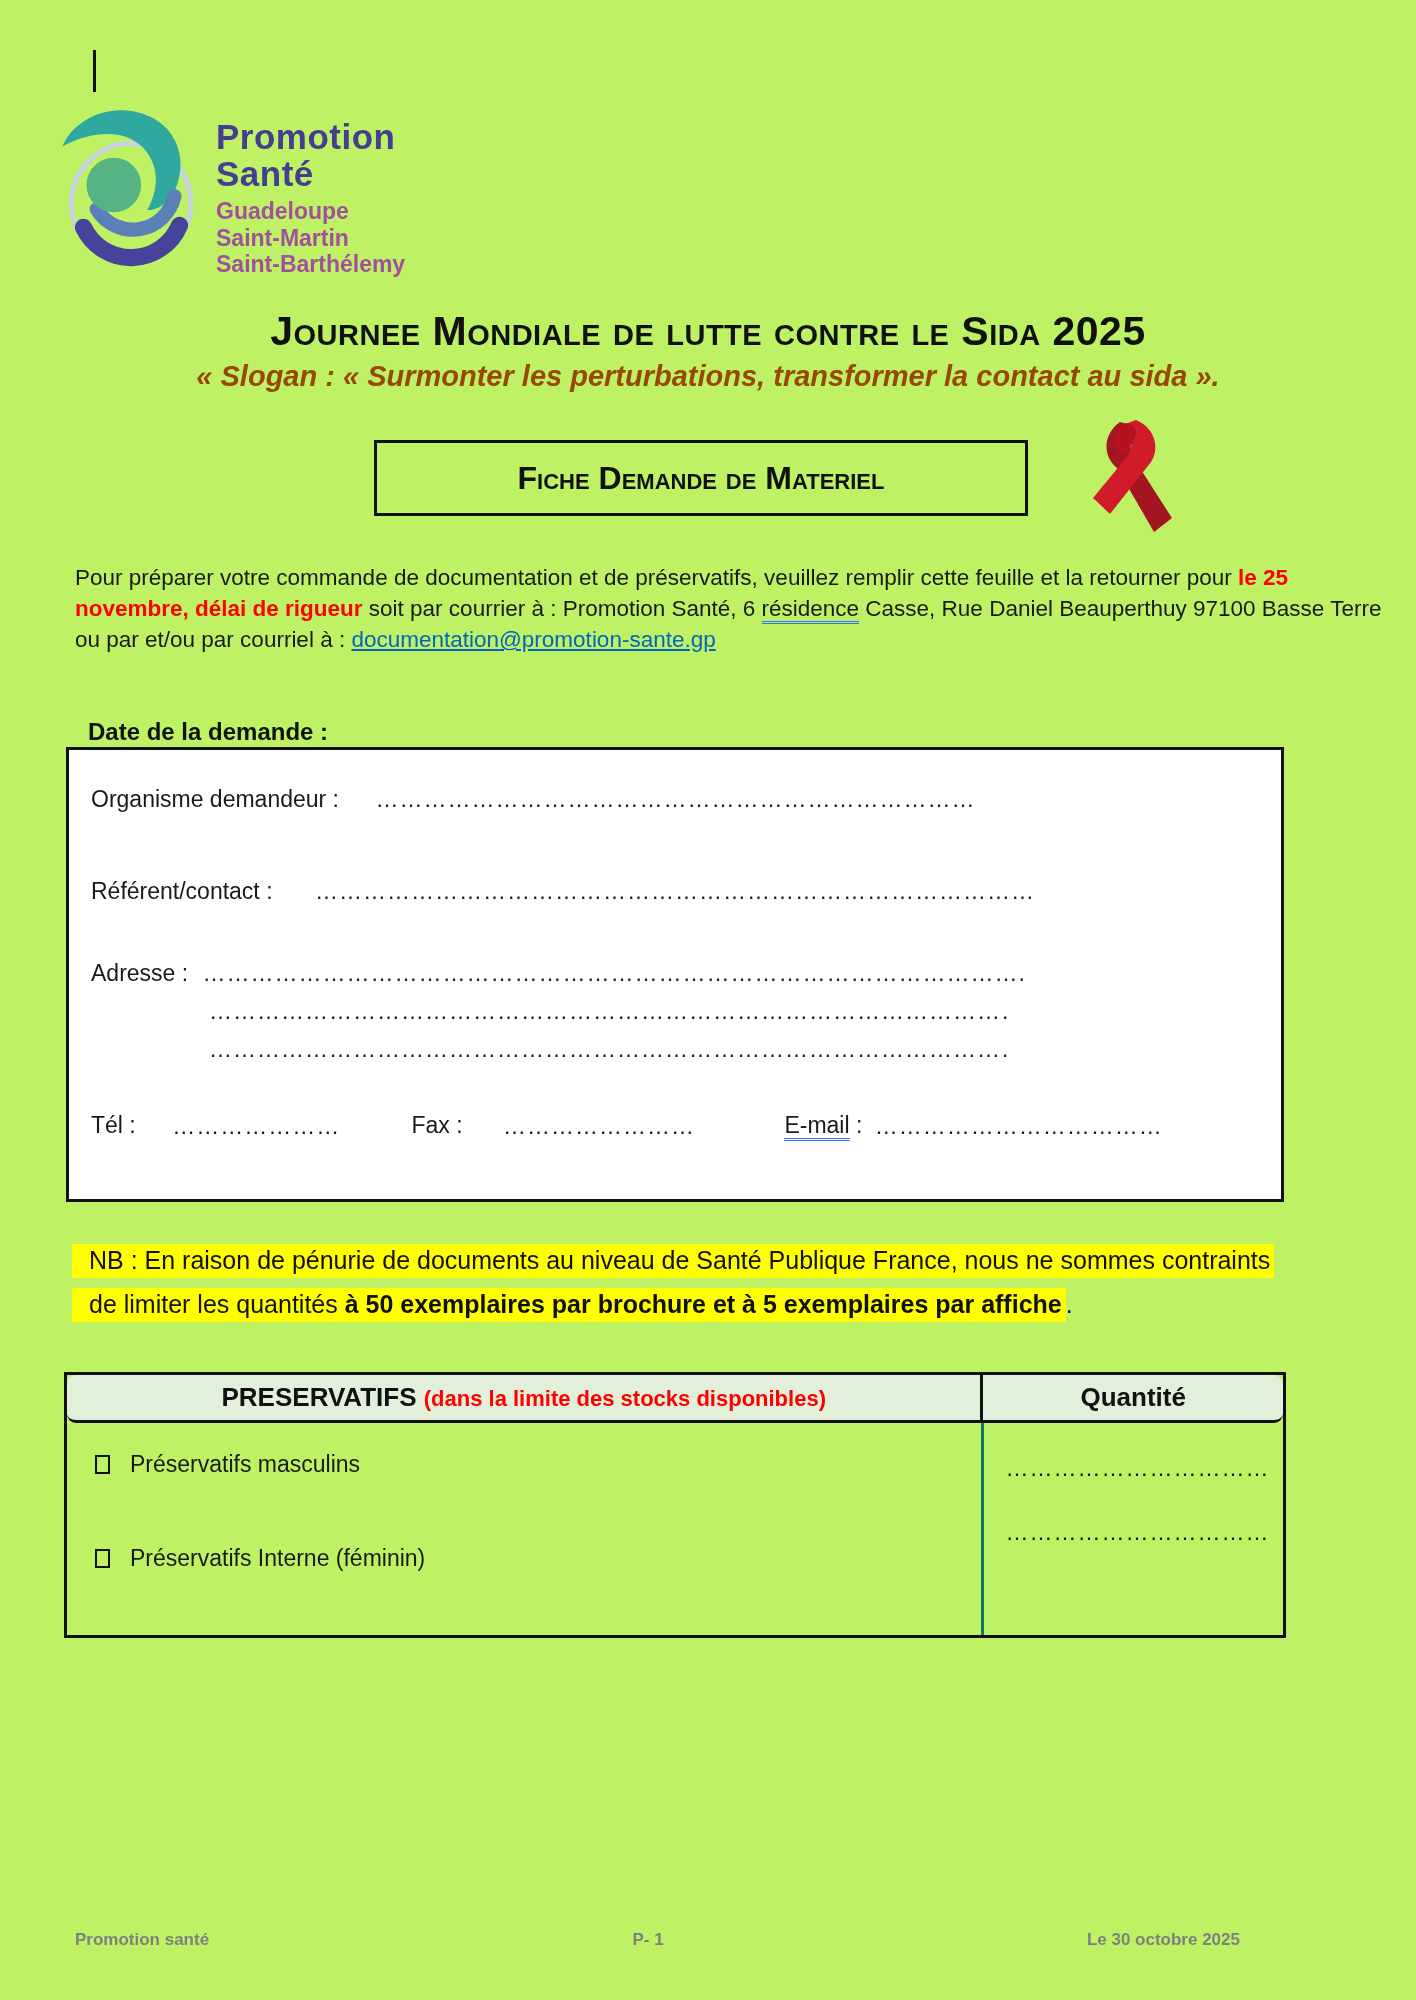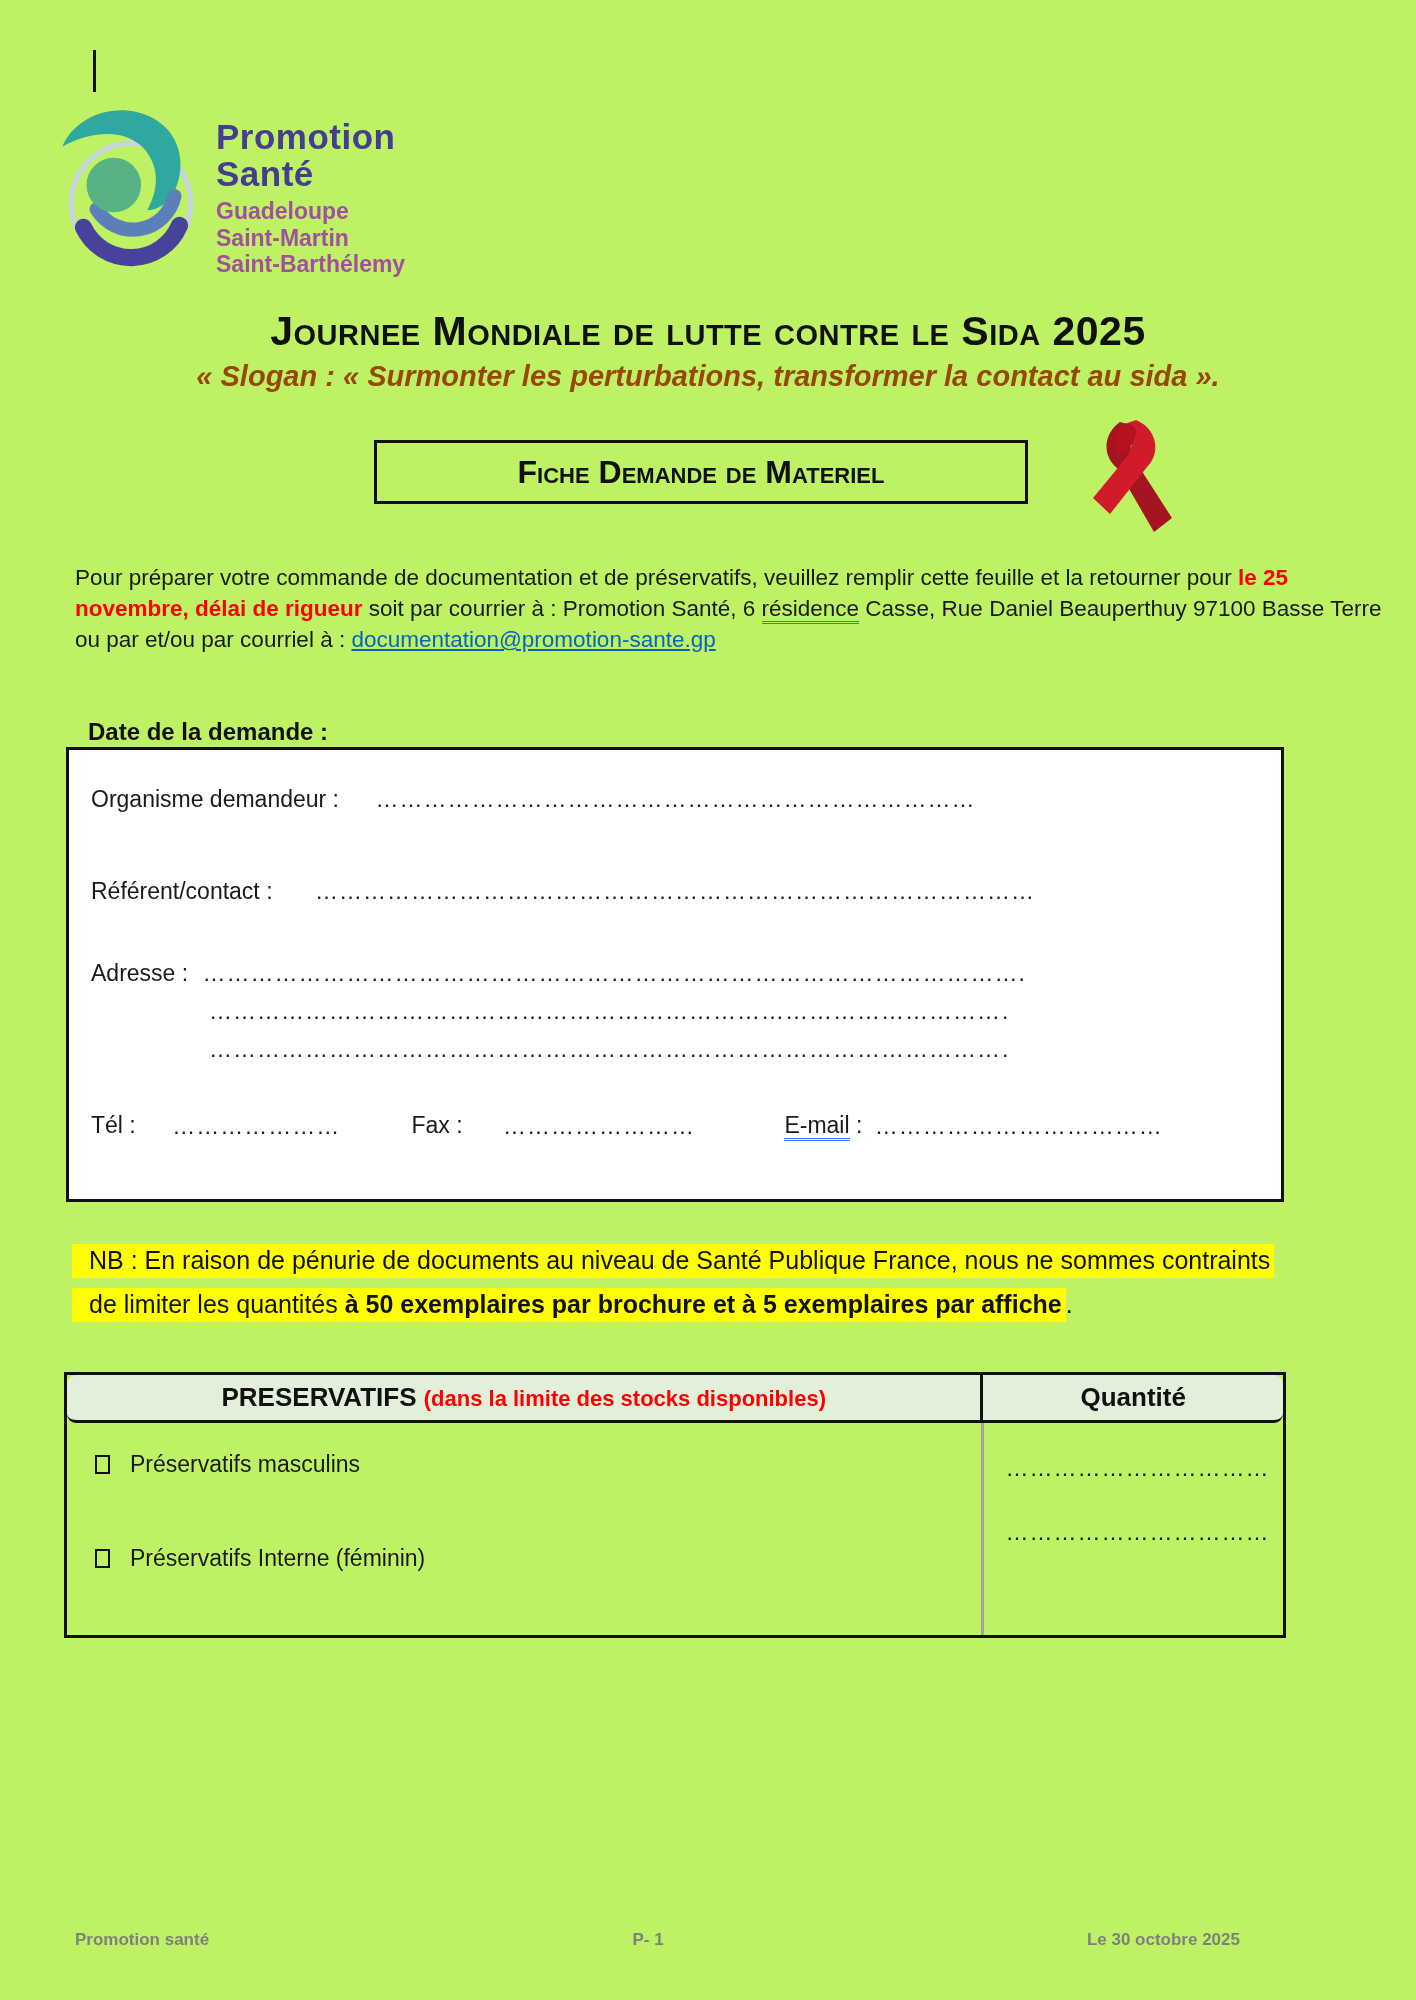--- a/index.html
+++ b/index.html
@@ -14,21 +14,21 @@
   .logo-text { position:absolute; left:216px; top:118px; line-height:1.06; }
   .logo-main { font-size:35px; font-weight:bold; color:#443d90; letter-spacing:0.5px; }
   .logo-region { font-size:23px; font-weight:bold; color:#a1509e; line-height:1.15; margin-top:6px; }
 
   
   .main-title { position:absolute; left:0; top:308px; width:1416px; text-align:center;
     font-size:41px; font-weight:bold; font-variant:small-caps; letter-spacing:0.5px; color:#111; }
   .slogan { position:absolute; left:0; top:360px; width:1416px; text-align:center;
     font-size:29px; font-weight:bold; font-style:italic; color:#974806; }
 
-  .fiche-box { position:absolute; left:374px; top:440px; width:654px; height:64px;
+  .fiche-box { position:absolute; left:374px; top:440px; width:654px; height:76px;
     border:3px solid #111; display:flex; align-items:center; justify-content:center; }
   .fiche-box span { font-size:32px; font-weight:bold; font-variant:small-caps; color:#111; }
 
   .ribbon { position:absolute; left:1078px; top:410px; width:110px; height:150px; }
 
   
   .intro { position:absolute; left:75px; top:562px; width:1330px; font-size:22.5px; line-height:31px; color:#1a1a1a; }
   .red-bold { color:#ff0000; font-weight:bold; }
   .dbl-underline { border-bottom:3px double #2e74ff; }
   .email-link { color:#0563c1; text-decoration:underline; }
@@ -46,21 +46,21 @@
   .nb b { font-weight:bold; }
 
   
   .mat-table { position:absolute; left:64px; top:1372px; width:1222px; border:3px solid #111; }
   .thead { display:flex; background:#e2efda; border-bottom:3px solid #111;border-radius:9px; }
   .th-left { width:918px; border-right:3px solid #111; text-align:center; padding:7px 4px; }
   .th-right { width:300px; text-align:center; padding:7px 4px; }
   .th-black { font-size:26px; font-weight:bold; color:#111; }
   .th-red { font-size:22px; font-weight:bold; color:#ff0000; }
   .tbody { display:flex; height:212px; }
-  .td-left { width:918px; border-right:3px solid #a3a3a3; position:relative; }
+  .td-left { width:918px; border-right:3px solid #0f766e; position:relative; }
   .td-right { width:300px; position:relative; }
   .chk-item { position:absolute; left:28px; display:flex; align-items:center; font-size:23px; color:#1a1a1a; }
   .chk-box { display:inline-block; width:15px; height:19px; border:2.5px solid #111; margin-right:20px; }
   .qty-dots { position:absolute; left:22px; width:260px; overflow:hidden; white-space:nowrap; font-size:23px; letter-spacing:1px; }
 
   
   .footer { position:absolute; left:75px; top:1930px; width:1165px; display:flex;
     justify-content:space-between; font-size:17px; font-weight:bold; color:#7f7f7f; }
 </style>
 </head>

